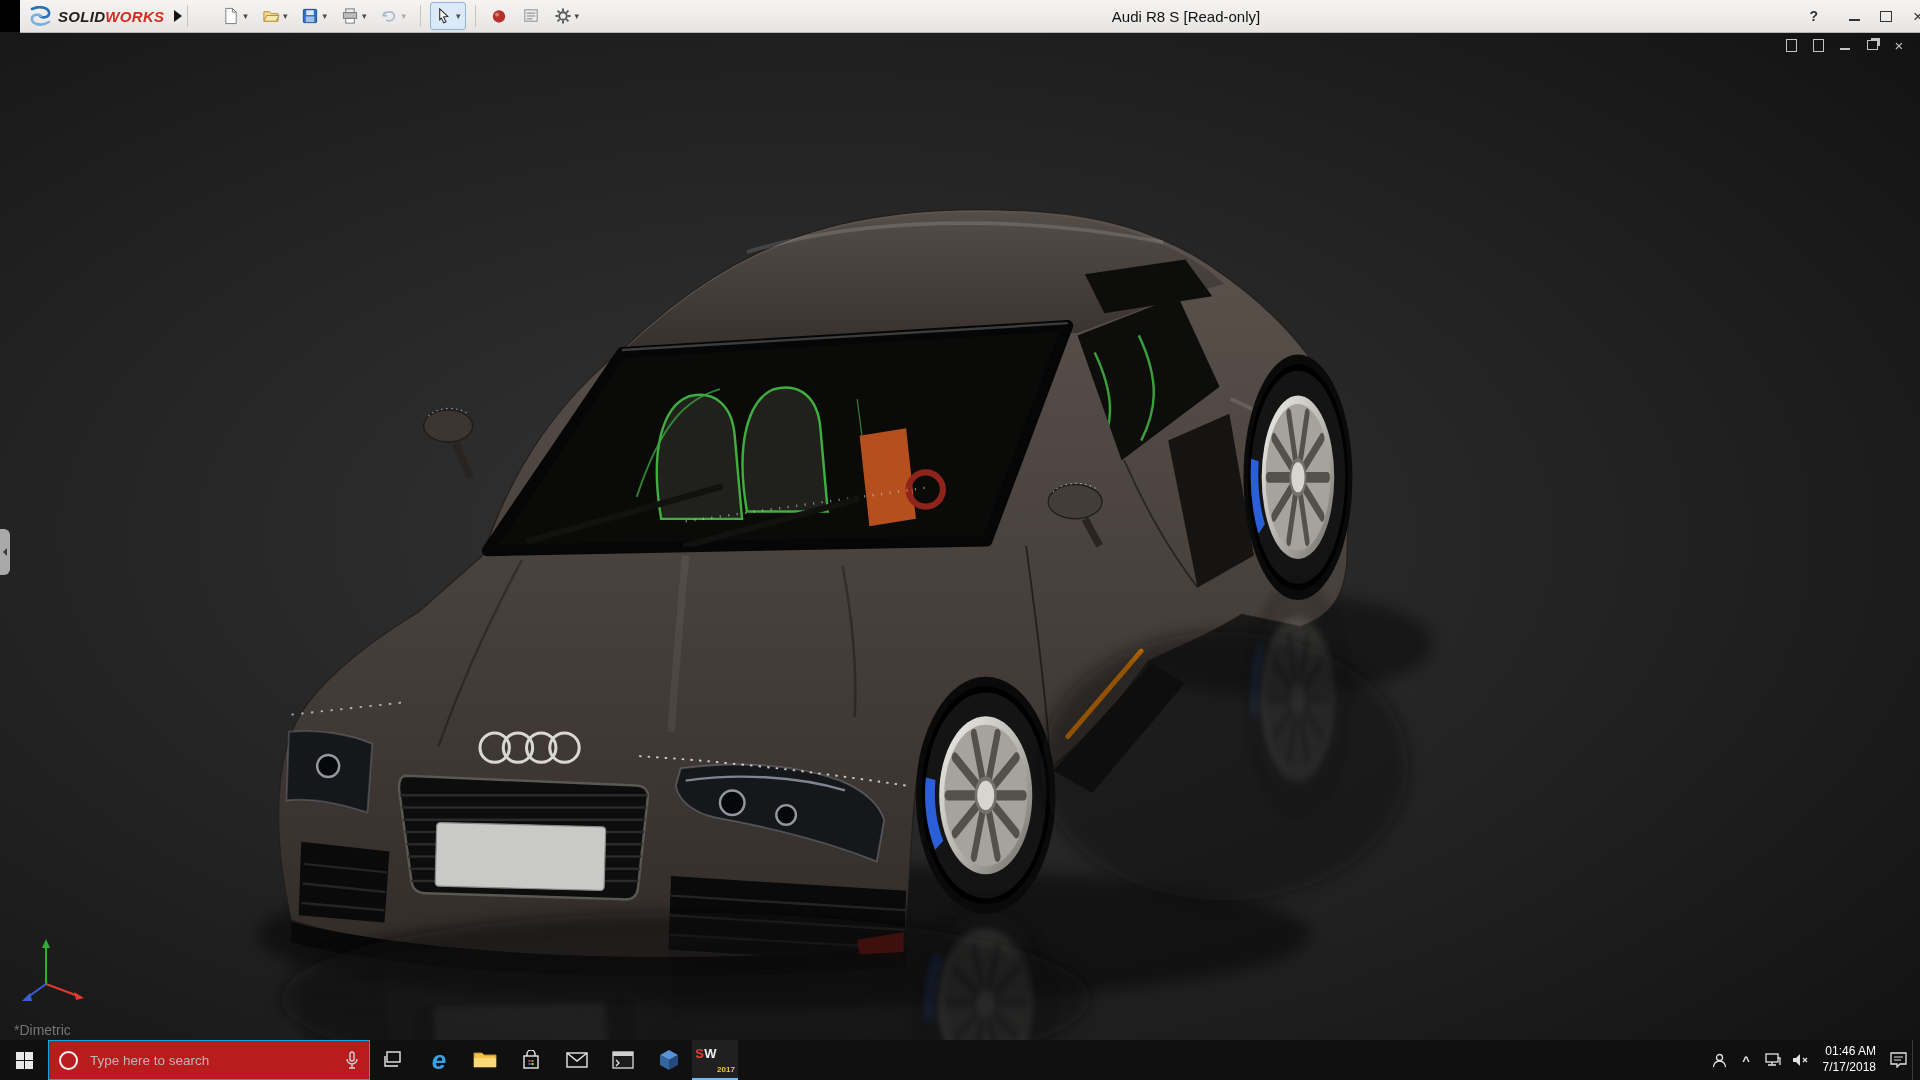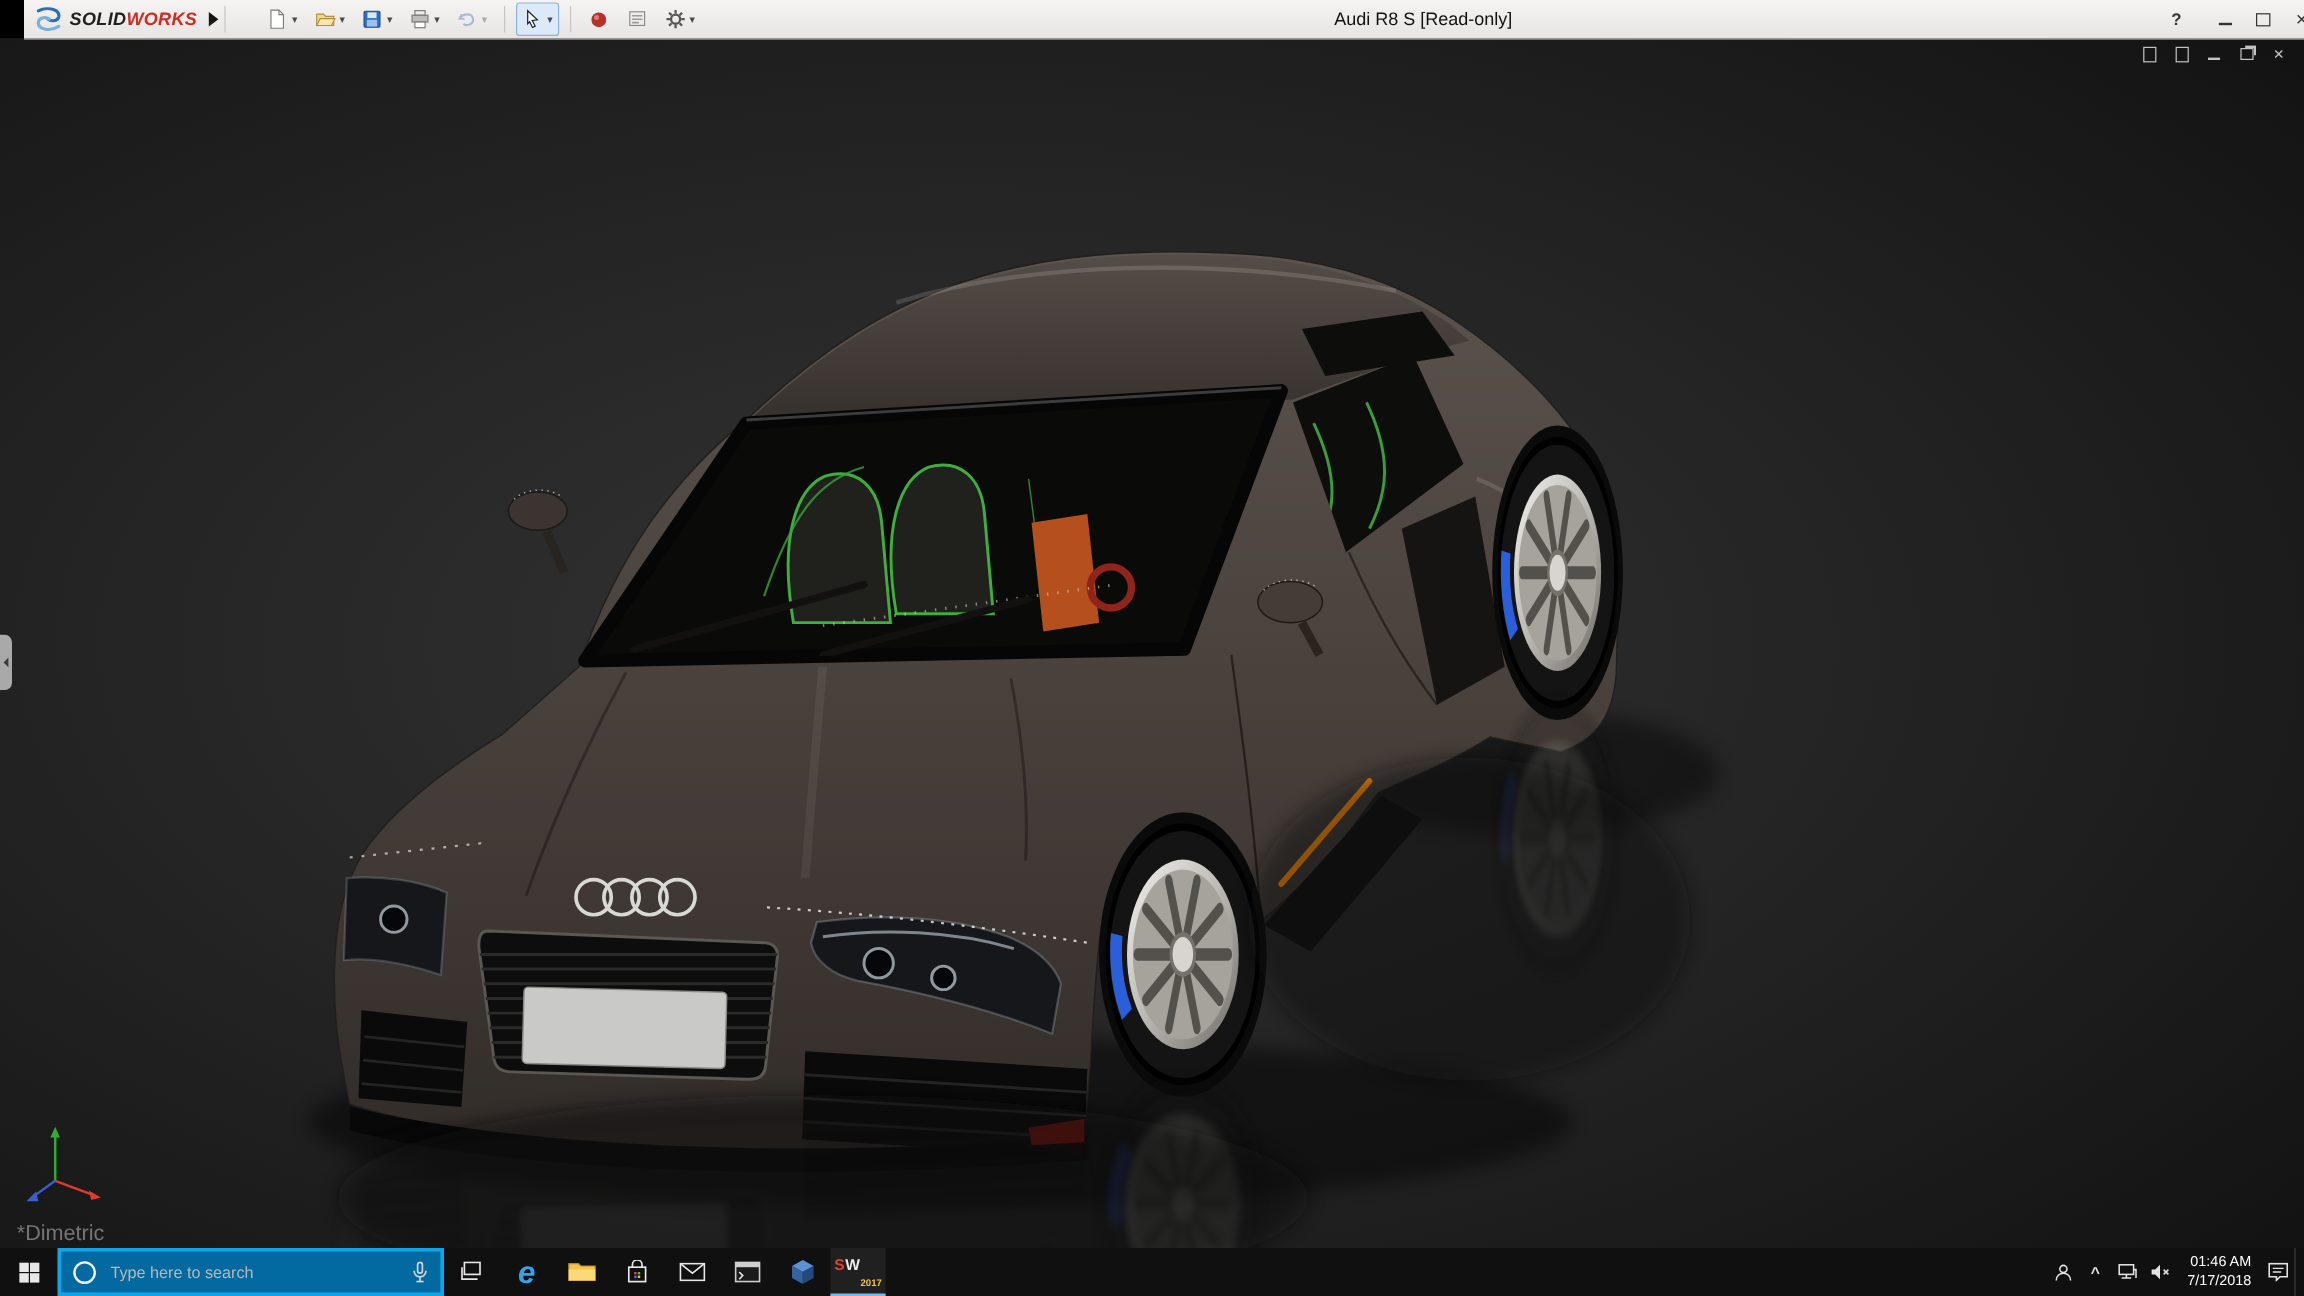--- a/index.html
+++ b/index.html
@@ -38,28 +38,28 @@
   .mdi .mbtn{display:flex;align-items:center;justify-content:center;width:14px;height:14px;}
   .m-doc{width:9px;height:11px;border:1.5px solid #c4c4c4;}
   .m-min{width:10px;height:2px;background:#c4c4c4;margin-top:8px;}
   .m-rest{width:9px;height:8px;border:1.5px solid #c4c4c4;box-shadow:3px -3px 0 -1px #c4c4c4;}
   .m-close{color:#c4c4c4;font-size:15px;line-height:1;}
   .pane-tab{position:absolute;left:0;top:497px;width:10px;height:46px;background:#a9a9a9;
     border-radius:0 6px 6px 0;display:flex;align-items:center;justify-content:center;z-index:5;}
   .pane-tab::after{content:"";width:0;height:0;border-right:4px solid #3c3c3c;
     border-top:4px solid transparent;border-bottom:4px solid transparent;}
   .triad{position:absolute;left:16px;bottom:28px;z-index:5;}
-  .orient-label{position:absolute;left:14px;bottom:2px;color:#757575;font-size:18px;z-index:5;margin-top:13px;}
+  .orient-label{position:absolute;left:14px;bottom:2px;color:#757575;font-size:14px;z-index:5;margin-top:13px;}
 
   
   .taskbar{position:absolute;bottom:0;left:0;width:100%;height:40px;background:#101010;
     display:flex;align-items:stretch;z-index:40;}
   .tb-btn{width:46px;display:flex;align-items:center;justify-content:center;color:#e8e8e8;}
   .tb-btn.running{background:rgba(255,255,255,.07);box-shadow:inset 0 -2px 0 #76b9ed;}
-  .searchbox{width:322px;background:#0369a1;border:3px solid #0ea5e9;display:flex;align-items:center;box-sizing:border-box;}
+  .searchbox{width:322px;background:#b91c1c;border:1px solid #0ea5e9;display:flex;align-items:center;box-sizing:border-box;}
   .cortana{width:19px;height:19px;border-radius:50%;border:2px solid #f2f2f2;box-sizing:border-box;margin:0 10px;}
   .searchbox input{flex:1;background:transparent;border:none;outline:none;color:#c9c9c9;font-size:13.5px;
     font-family:"Liberation Sans",sans-serif;}
   .searchbox input::placeholder{color:#b9b9b9;}
   .mic{margin-right:10px;}
   .tb-spacer{flex:1;}
   .tray-btn{width:27px;display:flex;align-items:center;justify-content:center;color:#e3e3e3;}
   .caret{font-size:13px;color:#e3e3e3;font-weight:bold;}
   .clock{display:flex;flex-direction:column;justify-content:center;align-items:flex-end;
     color:#fff;font-size:12px;line-height:1.3;padding:0 9px;}

